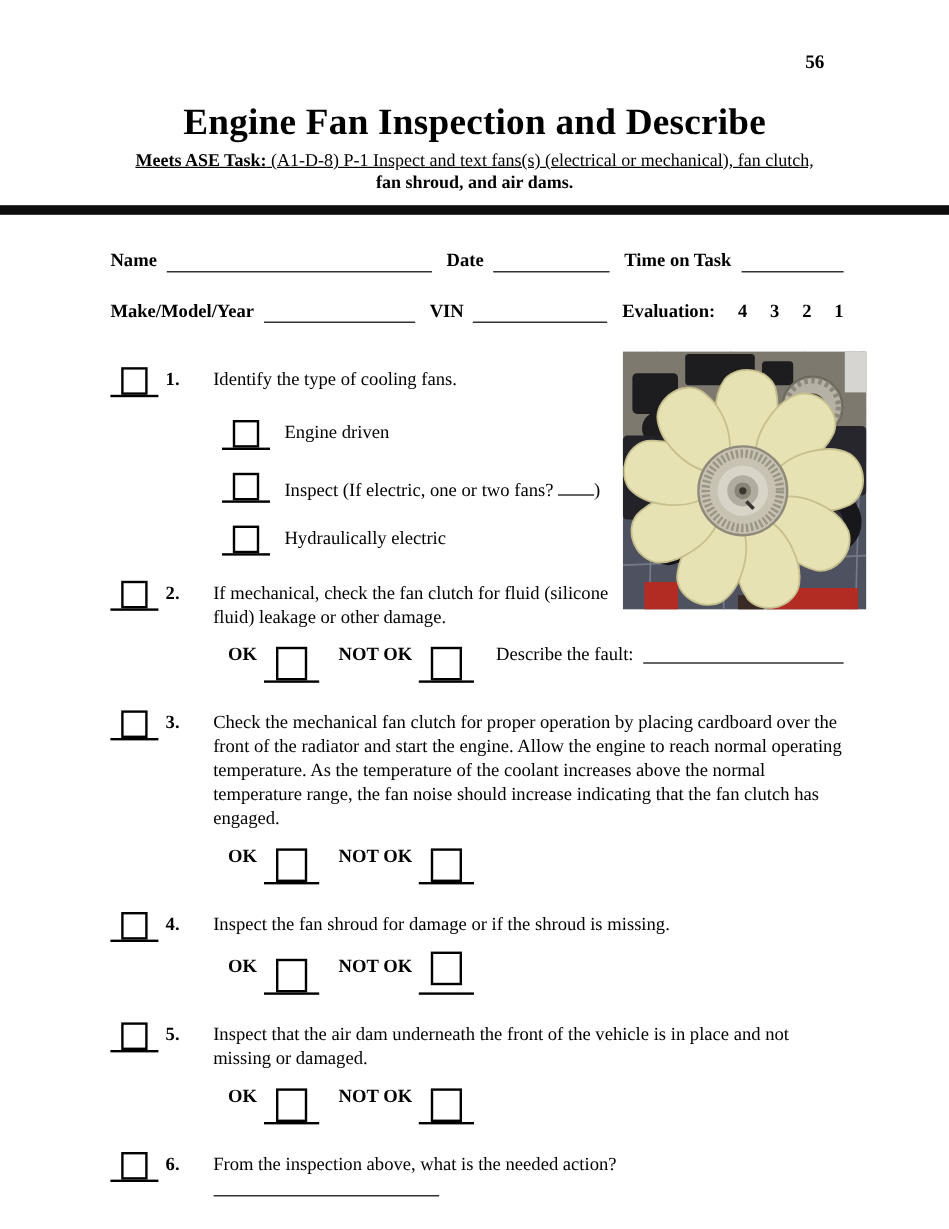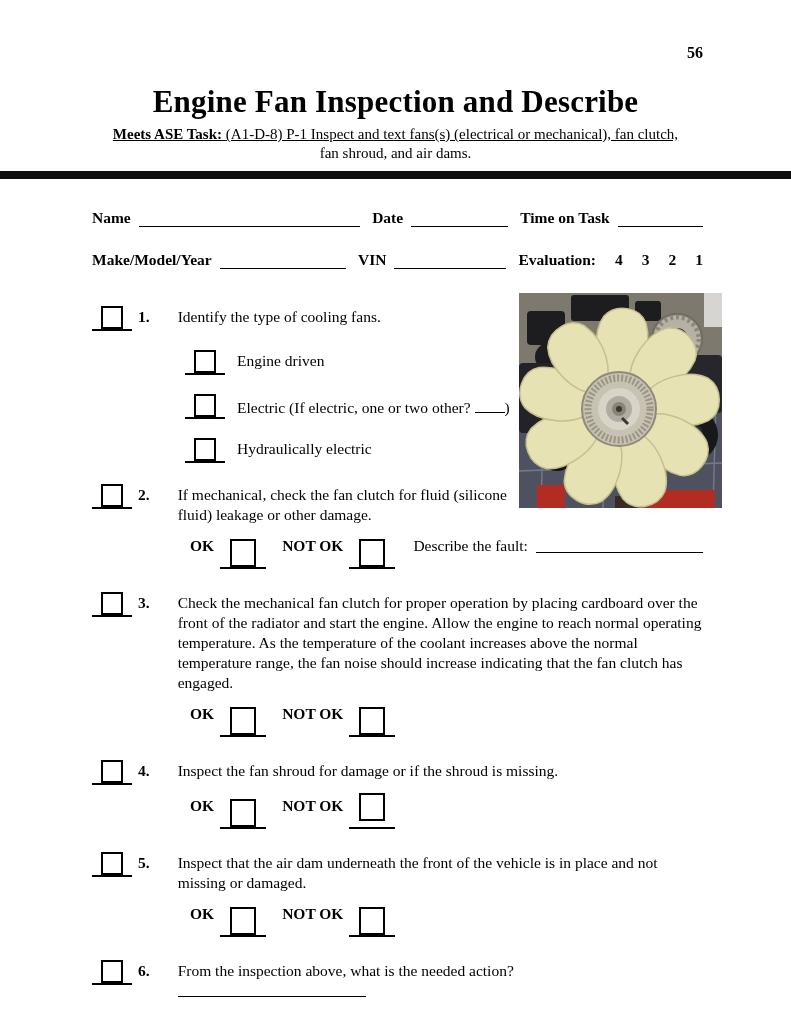--- a/index.html
+++ b/index.html
@@ -5,21 +5,21 @@
   html,body{margin:0;padding:0;background:#ffffff;}
   .page{
     position:relative;
     width:791px;height:1024px;
     background:#ffffff;
     font-family:"Liberation Serif","DejaVu Serif",serif;
     color:#000;
     overflow:hidden;
   }
   .page-number{
-    position:absolute;top:44px;right:88px;
+    position:absolute;top:44px;right:104px;
     font-weight:bold;font-size:16px;
   }
   .title{
     margin:84px 0 0 0;
     text-align:center;
     font-size:31px;
     font-weight:bold;
     letter-spacing:0.2px;
   }
   .task-line{
@@ -28,21 +28,21 @@
     line-height:19px;
     margin-top:5px;
     font-weight:bold;
     text-decoration:underline;
   }
   .task-line .normal{font-weight:normal;}
   .task-line2{
     text-align:center;
     font-size:15px;
     line-height:19px;
-    font-weight:normal;
+    font-weight:bold;
   }
   .rule{
     margin-top:8px;
     height:8px;
     background:#0d0d0d;
     width:100%;
   }
   .form{
     padding:0 88px 0 92px;
   }
@@ -176,21 +176,21 @@
         </span>
       <span class="olabel">Engine driven</span>
     </div>
 
     <div class="opt mt16">
       <span class="cb">
           <span class="sq"></span>
           <span class="line"></span>
         </span>
       <span class="olabel">
-        <span>Electric  (If electric, one or two other?</span>
+        <span>Inspect  (If electric, one or two fans?</span>
         <span class="blank" style="width:30px"></span><span>)</span>
       </span>
     </div>
 
     <div class="opt mt16">
       <span class="cb">
           <span class="sq"></span>
           <span class="line"></span>
         </span>
       <span class="olabel">Hydraulically electric</span>

